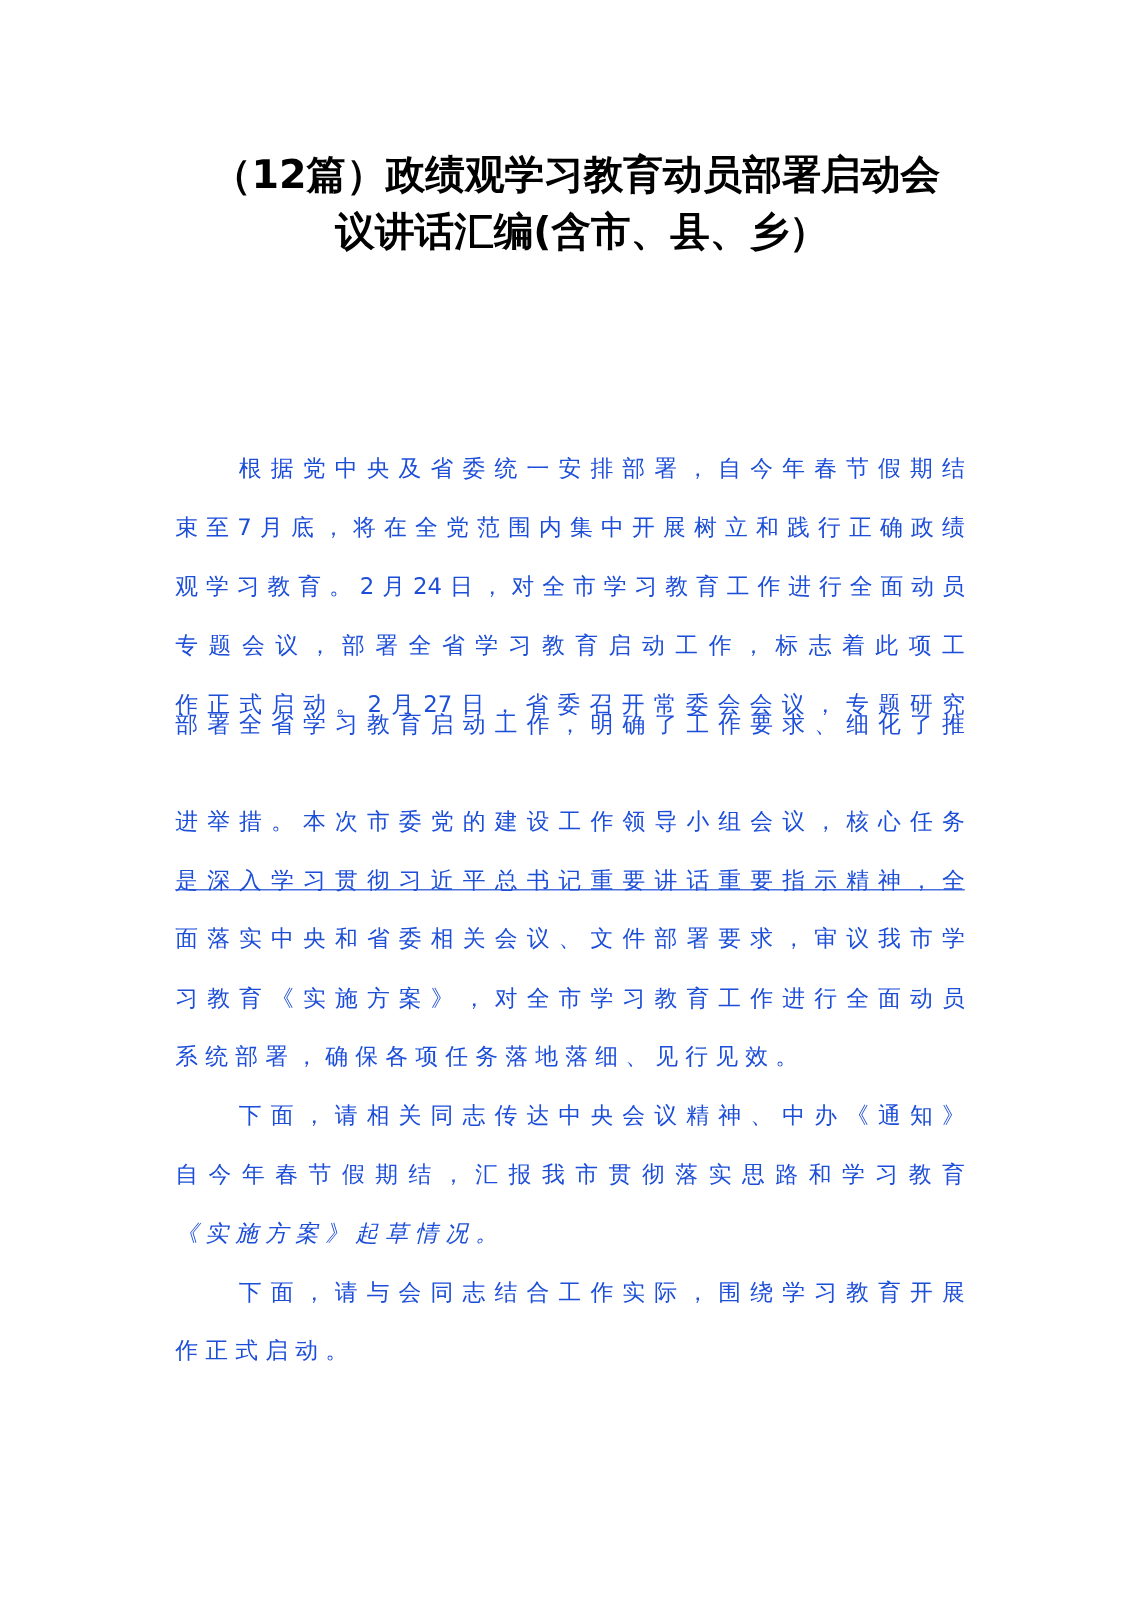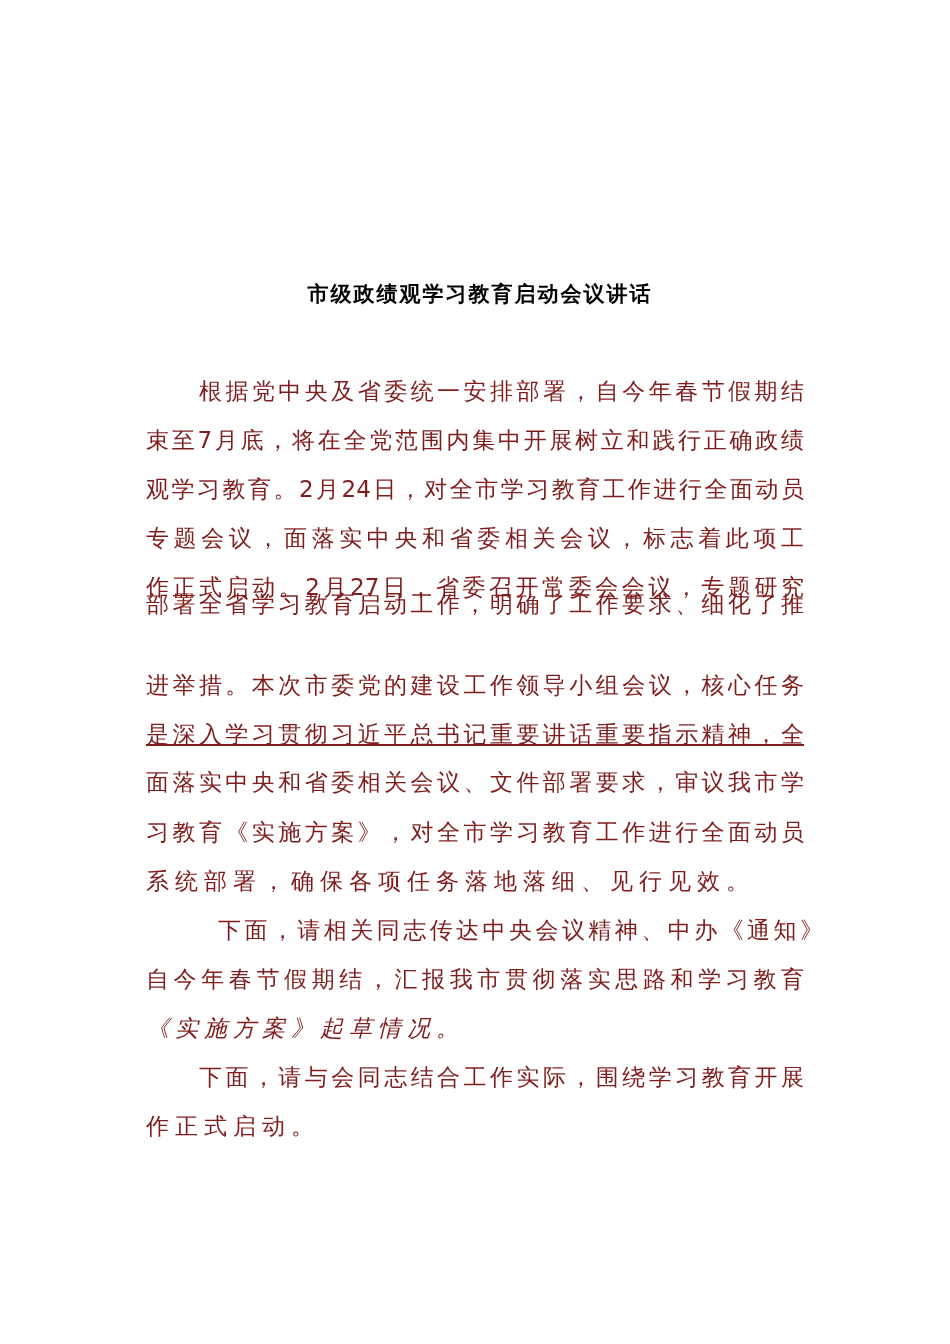--- a/index.html
+++ b/index.html
@@ -45,60 +45,61 @@
       font-weight: bold;
       font-size: 21px;
       line-height: 36px;
       letter-spacing: 2px;
       white-space: nowrap;
     }
     .body-line {
       position: absolute;
       left: 146px;
       width: 658px;
-      font-size: 23px;
+      font-size: 19px;
       line-height: 34px;
       white-space: nowrap;
       text-align: justify;
       text-align-last: justify;
-      color: #7f1d1d;
+      color: #1d4ed8;
     }
     .body-line.indent {
       left: 199px;
       width: 605px;
     }
     .body-line.last {
       text-align-last: left;
       letter-spacing: 6px;
     }
   </style>
 </head>
 <body>
 
 <div class="page">
 
+  <div class="title l1">（12篇）政绩观学习教育动员部署启动会</div>
+  <div class="title l2">议讲话汇编(含市、县、乡）</div>
 
-  <div class="subtitle">市级政绩观学习教育启动会议讲话</div>
 
   <div>
     <div class="body-line indent" style="top:374px;">根据党中央及省委统一安排部署，自今年春节假期结</div>
     <div class="body-line" style="top:423px;">束至7月底，将在全党范围内集中开展树立和践行正确政绩</div>
     <div class="body-line" style="top:472px;">观学习教育。2月24日，对全市学习教育工作进行全面动员</div>
-    <div class="body-line" style="top:521px;">专题会议，面落实中央和省委相关会议，标志着此项工</div>
+    <div class="body-line" style="top:521px;">专题会议，部署全省学习教育启动工作，标志着此项工</div>
     <div class="body-line" style="top:570px;">作正式启动。2月27日，省委召开常委会会议，专题研究</div>
     <div class="body-line" style="top:587px;">部署全省学习教育启动工作，明确了工作要求、细化了推</div>
     <div class="body-line" style="top:668px;">进举措。本次市委党的建设工作领导小组会议，核心任务</div>
     <div class="body-line" style="top:717px;text-decoration:underline;">是深入学习贯彻习近平总书记重要讲话重要指示精神，全</div>
     <div class="body-line" style="top:766px;font-family:Liberation Serif, serif;">面落实中央和省委相关会议、文件部署要求，审议我市学</div>
     <div class="body-line" style="top:815px;">习教育《实施方案》，对全市学习教育工作进行全面动员</div>
     <div class="body-line last" style="top:864px;">系统部署，确保各项任务落地落细、见行见效。</div>
   </div>
 
   <div>
-    <div class="body-line indent" style="top:913px;margin-left:19px;">下面，请相关同志传达中央会议精神、中办《通知》</div>
+    <div class="body-line indent" style="top:913px;">下面，请相关同志传达中央会议精神、中办《通知》</div>
     <div class="body-line" style="top:962px;">自今年春节假期结，汇报我市贯彻落实思路和学习教育</div>
     <div class="body-line last" style="top:1011px;font-style:italic;">《实施方案》起草情况。</div>
   </div>
 
   <div>
     <div class="body-line indent" style="top:1060px;">下面，请与会同志结合工作实际，围绕学习教育开展</div>
     <div class="body-line last" style="top:1109px;">作正式启动。</div>
   </div>
 
 </div>

